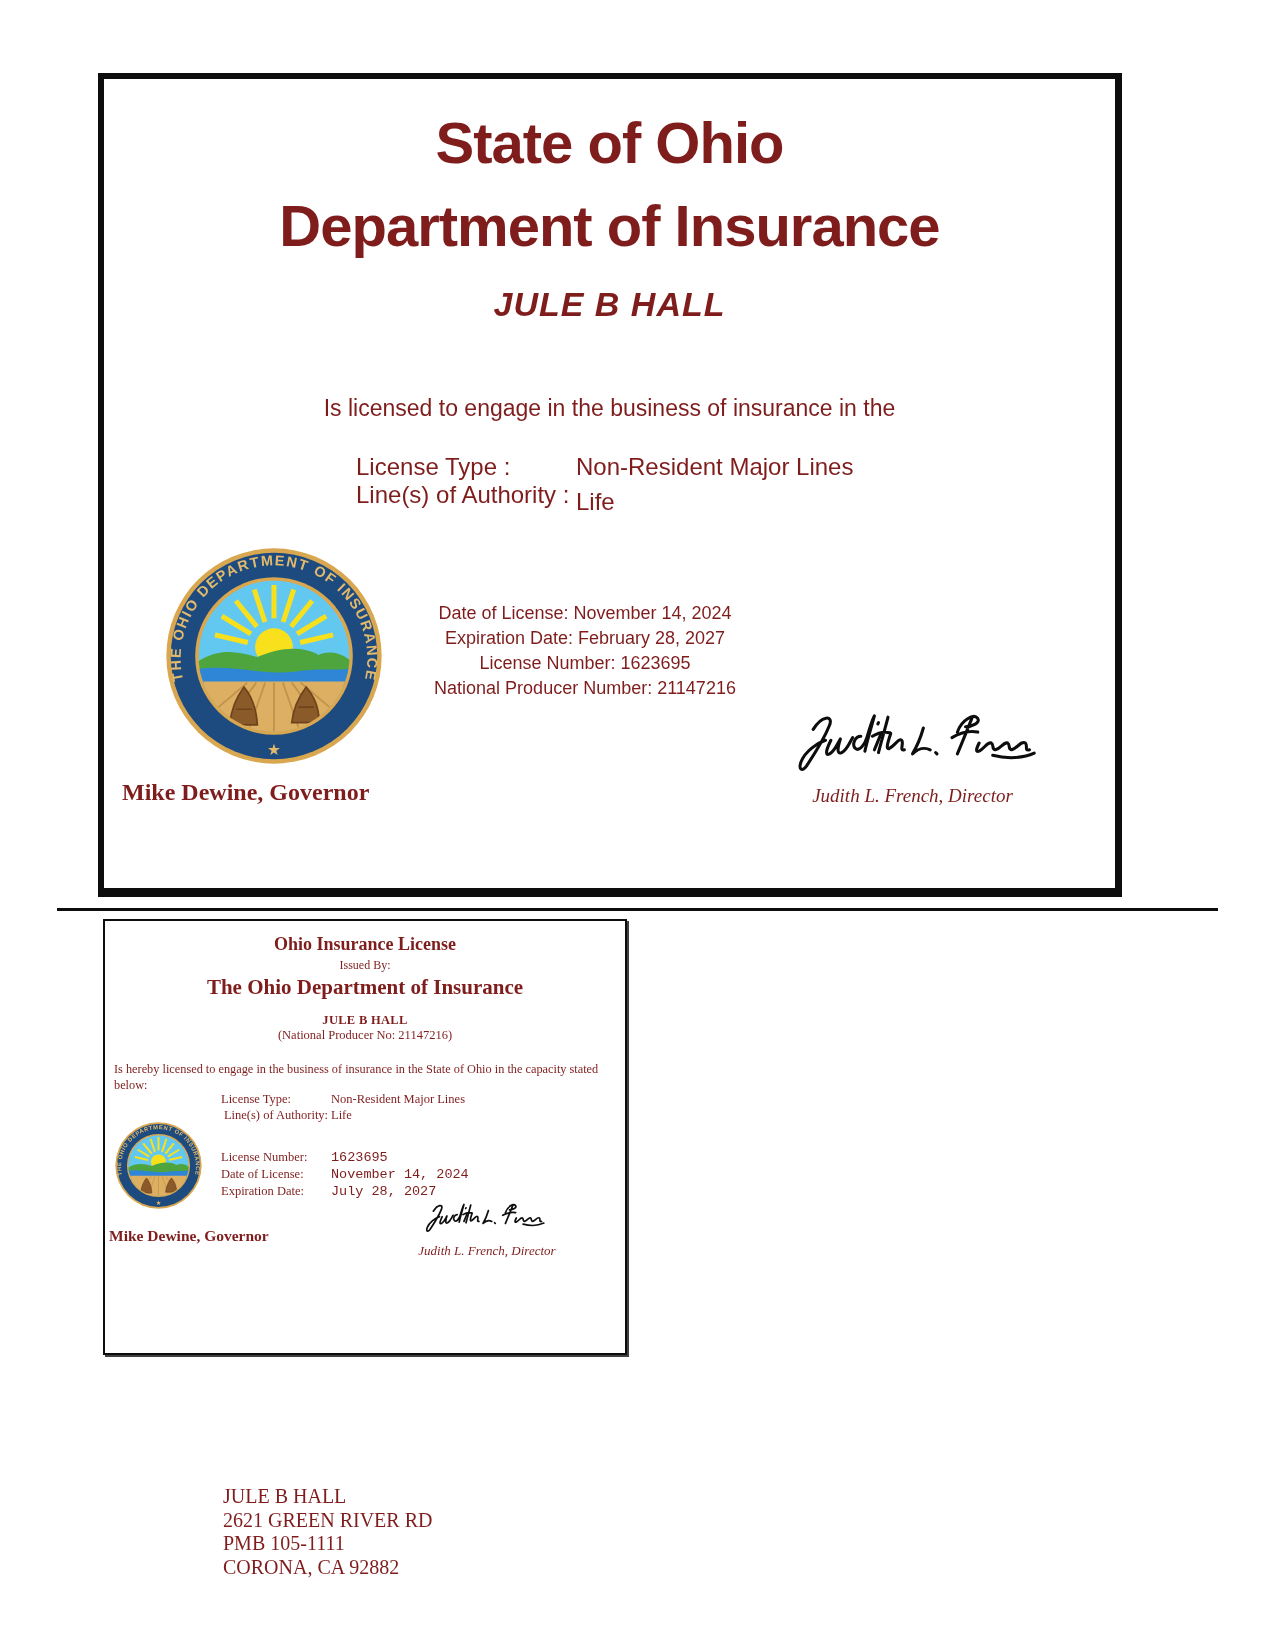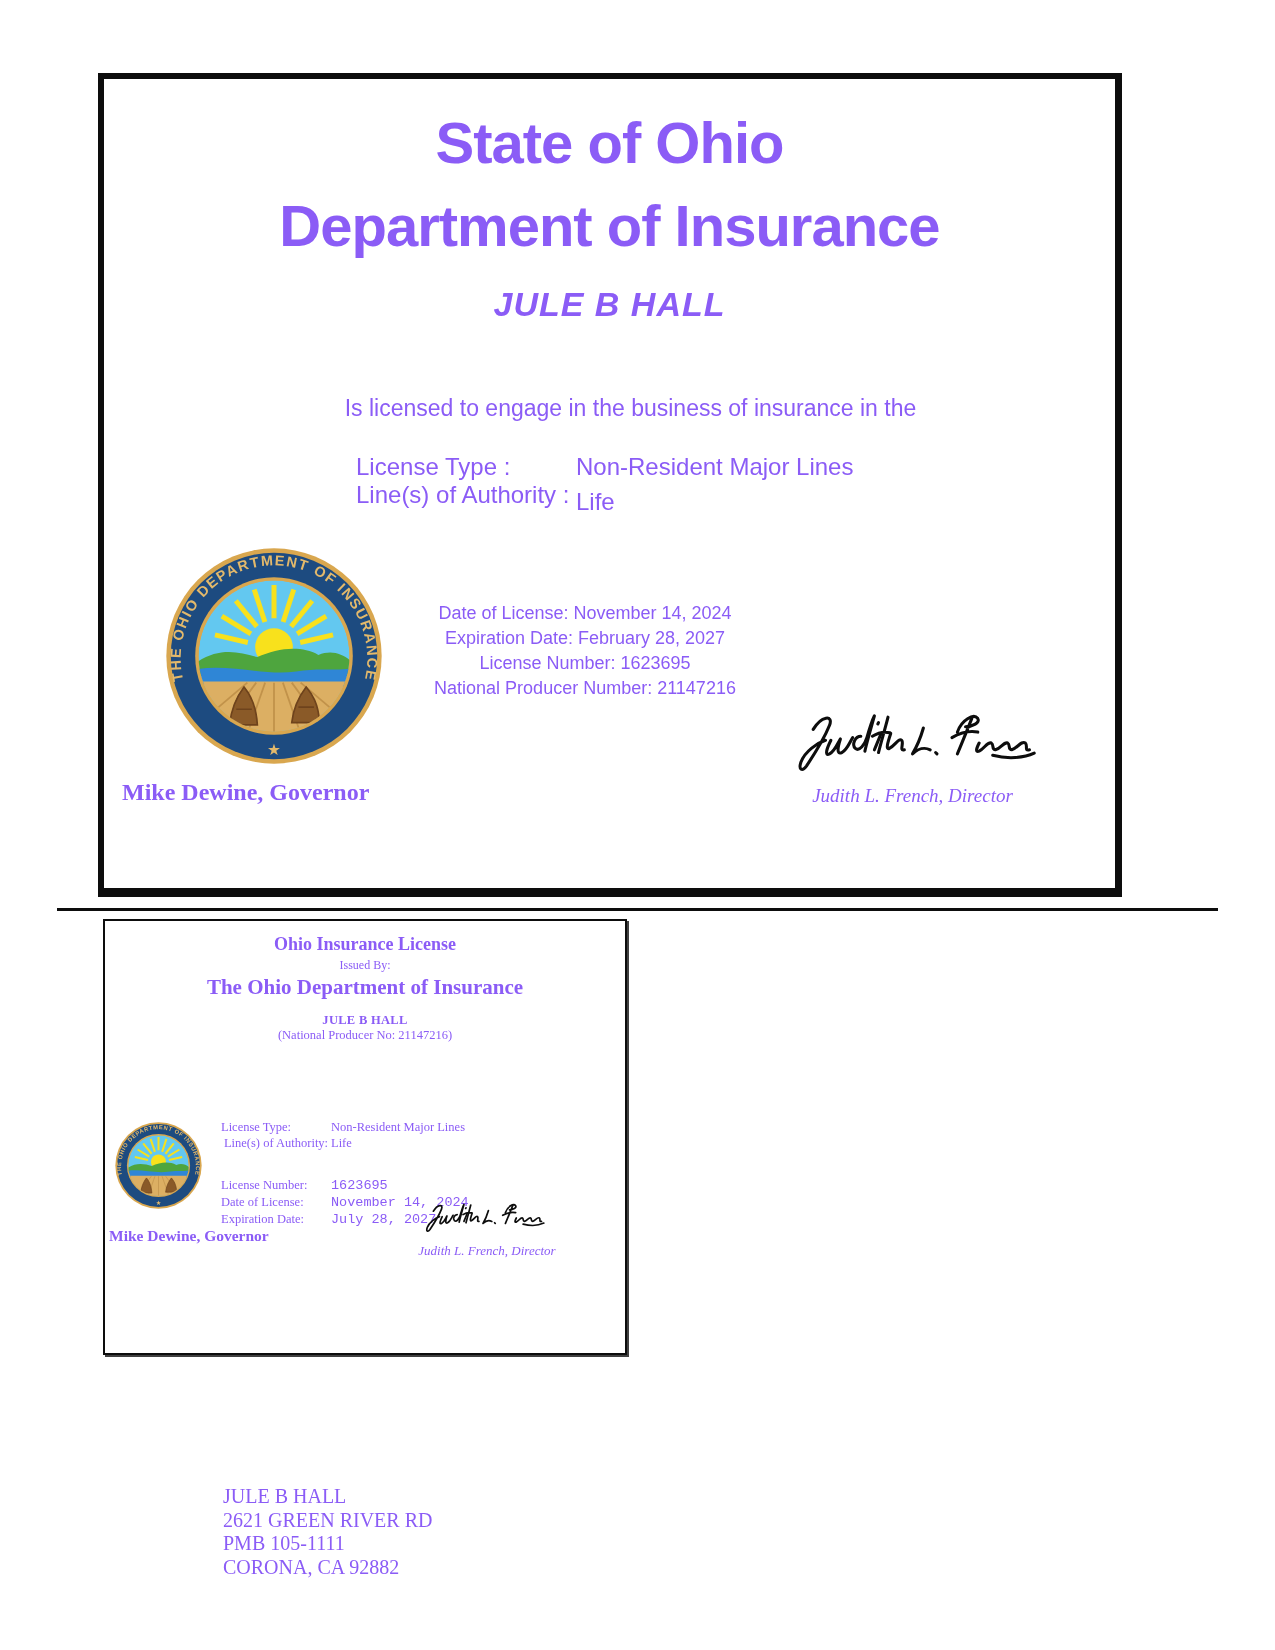--- a/index.html
+++ b/index.html
@@ -1,28 +1,28 @@
 <!DOCTYPE html>
 <html><head>
 <meta charset="utf-8">
 <style>
   html,body{margin:0;padding:0;background:#ffffff;}
   .page{position:relative;width:1275px;height:1650px;background:#ffffff;overflow:hidden;
-        font-family:"Liberation Sans",sans-serif;color:#8b5cf6;}
+        font-family:"Liberation Sans",sans-serif;color:#7f1d1d;}
   .abs{position:absolute;}
   .sans{font-family:"Liberation Sans",sans-serif;}
   .serif{font-family:"Liberation Serif",serif;}
   .center{text-align:center;}
 
   
   .cert{left:98px;top:73px;width:1024px;height:824px;border:6px solid #0d0d0d;
         border-bottom-width:9px;border-right-width:7px;box-sizing:border-box;}
   .cert-title{left:0;top:22px;width:100%;font-size:58px;font-weight:bold;line-height:83px;letter-spacing:-1px;}
   .cert-name{left:0;top:206px;width:100%;font-size:34px;font-style:italic;font-weight:600;letter-spacing:1px;}
-  .cert-statement{left:0;top:315px;width:100%;font-size:23px;line-height:28px;padding-left:21px;}
+  .cert-statement{left:0;top:315px;width:100%;font-size:23px;line-height:28px;}
   .cert-lic{left:252px;top:374px;font-size:24px;line-height:28px;}
   .cert-lic .lbl{display:inline-block;width:220px;}
   .cert-lic .val2{position:relative;top:7px;}
   .cert-dates{left:296px;top:522px;width:370px;font-size:18px;line-height:25px;}
   .cert-seal{left:59px;top:466px;width:222px;height:222px;}
   .cert-sign{left:611px;top:630px;width:395px;height:68px;}
   .cert-gov{left:18px;top:700px;font-size:24px;font-weight:bold;}
   .cert-dir{left:611px;top:706px;width:395px;font-size:19px;font-style:italic;}
 
   
@@ -31,21 +31,21 @@
   
   .card{left:103px;top:919px;width:524px;height:436px;border:2px solid #0d0d0d;
         box-sizing:border-box;box-shadow:2px 2px 0 rgba(0,0,0,.75);}
   .card .t1{left:0;top:13px;width:100%;font-size:18px;font-weight:bold;}
   .card .t2{left:0;top:37px;width:100%;font-size:12px;}
   .card .t3{left:0;top:54px;width:100%;font-size:21px;font-weight:bold;}
   .card .nm{left:0;top:92px;width:100%;font-size:12.5px;font-weight:bold;letter-spacing:.3px;}
   .card .pn{left:0;top:107px;width:100%;font-size:12.5px;}
   .card .st{left:9px;top:140px;width:502px;font-size:12.3px;line-height:16px;}
   .card .row{position:absolute;left:116px;font-size:12.5px;}
-  .card .row .lbl{display:inline-block;width:110px;margin-top:28px;}
+  .card .row .lbl{display:inline-block;width:110px;}
   .card .valsans{font-family:Liberation Mono, monospace;font-size:13.5px;}
   .card-seal{left:9px;top:200px;width:89px;height:89px;}
   .card-sign{left:282px;top:280px;width:192px;height:34px;}
   .card .gov{left:4px;top:306px;font-size:15.5px;font-weight:bold;}
   .card .dir{left:282px;top:322px;width:200px;font-size:13px;font-style:italic;text-align:center;}
 
   
   .addr{left:223px;top:1485px;font-size:20px;line-height:23.5px;}
 
   svg{display:block;width:100%;height:100%;}
@@ -155,20 +155,21 @@
   </div>
 
   <div class="abs divider"></div>
 
   <div class="abs card serif">
     <div class="abs t1 center">Ohio Insurance License</div>
     <div class="abs t2 center">Issued By:</div>
     <div class="abs t3 center">The Ohio Department of Insurance</div>
     <div class="abs nm center">JULE B HALL</div>
     <div class="abs pn center">(National Producer No: 21147216)</div>
+    <div class="abs st">Is hereby licensed to engage in the business of insurance in the State of Ohio in the capacity stated below:</div>
 
     <div class="row" style="top:171px;">
       <span class="lbl">License Type:</span><span>Non-Resident Major Lines</span>
     </div>
     <div class="row" style="top:187px;text-align:center;">
       <span class="lbl">Line(s) of Authority:</span><span>Life</span>
     </div>
 
     <div class="abs card-seal">
       <svg viewBox="0 0 200 200">

